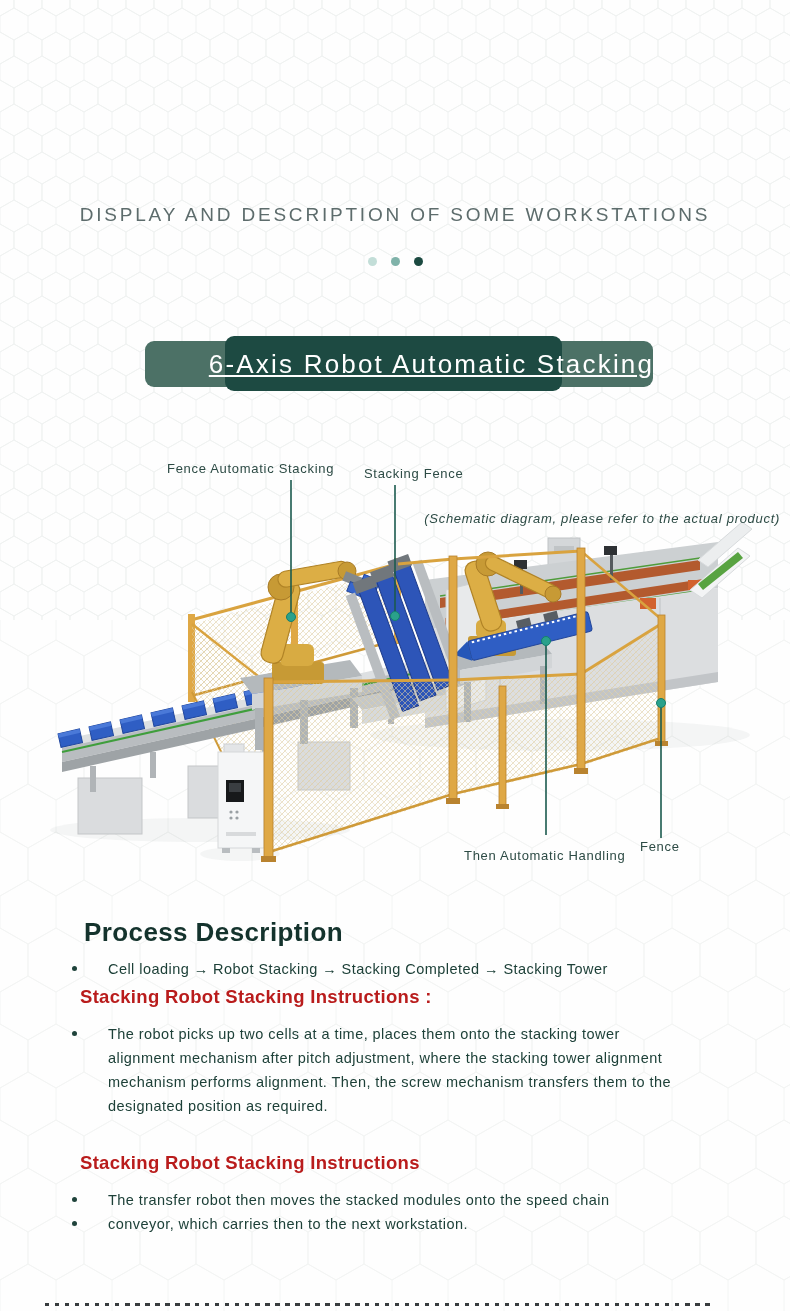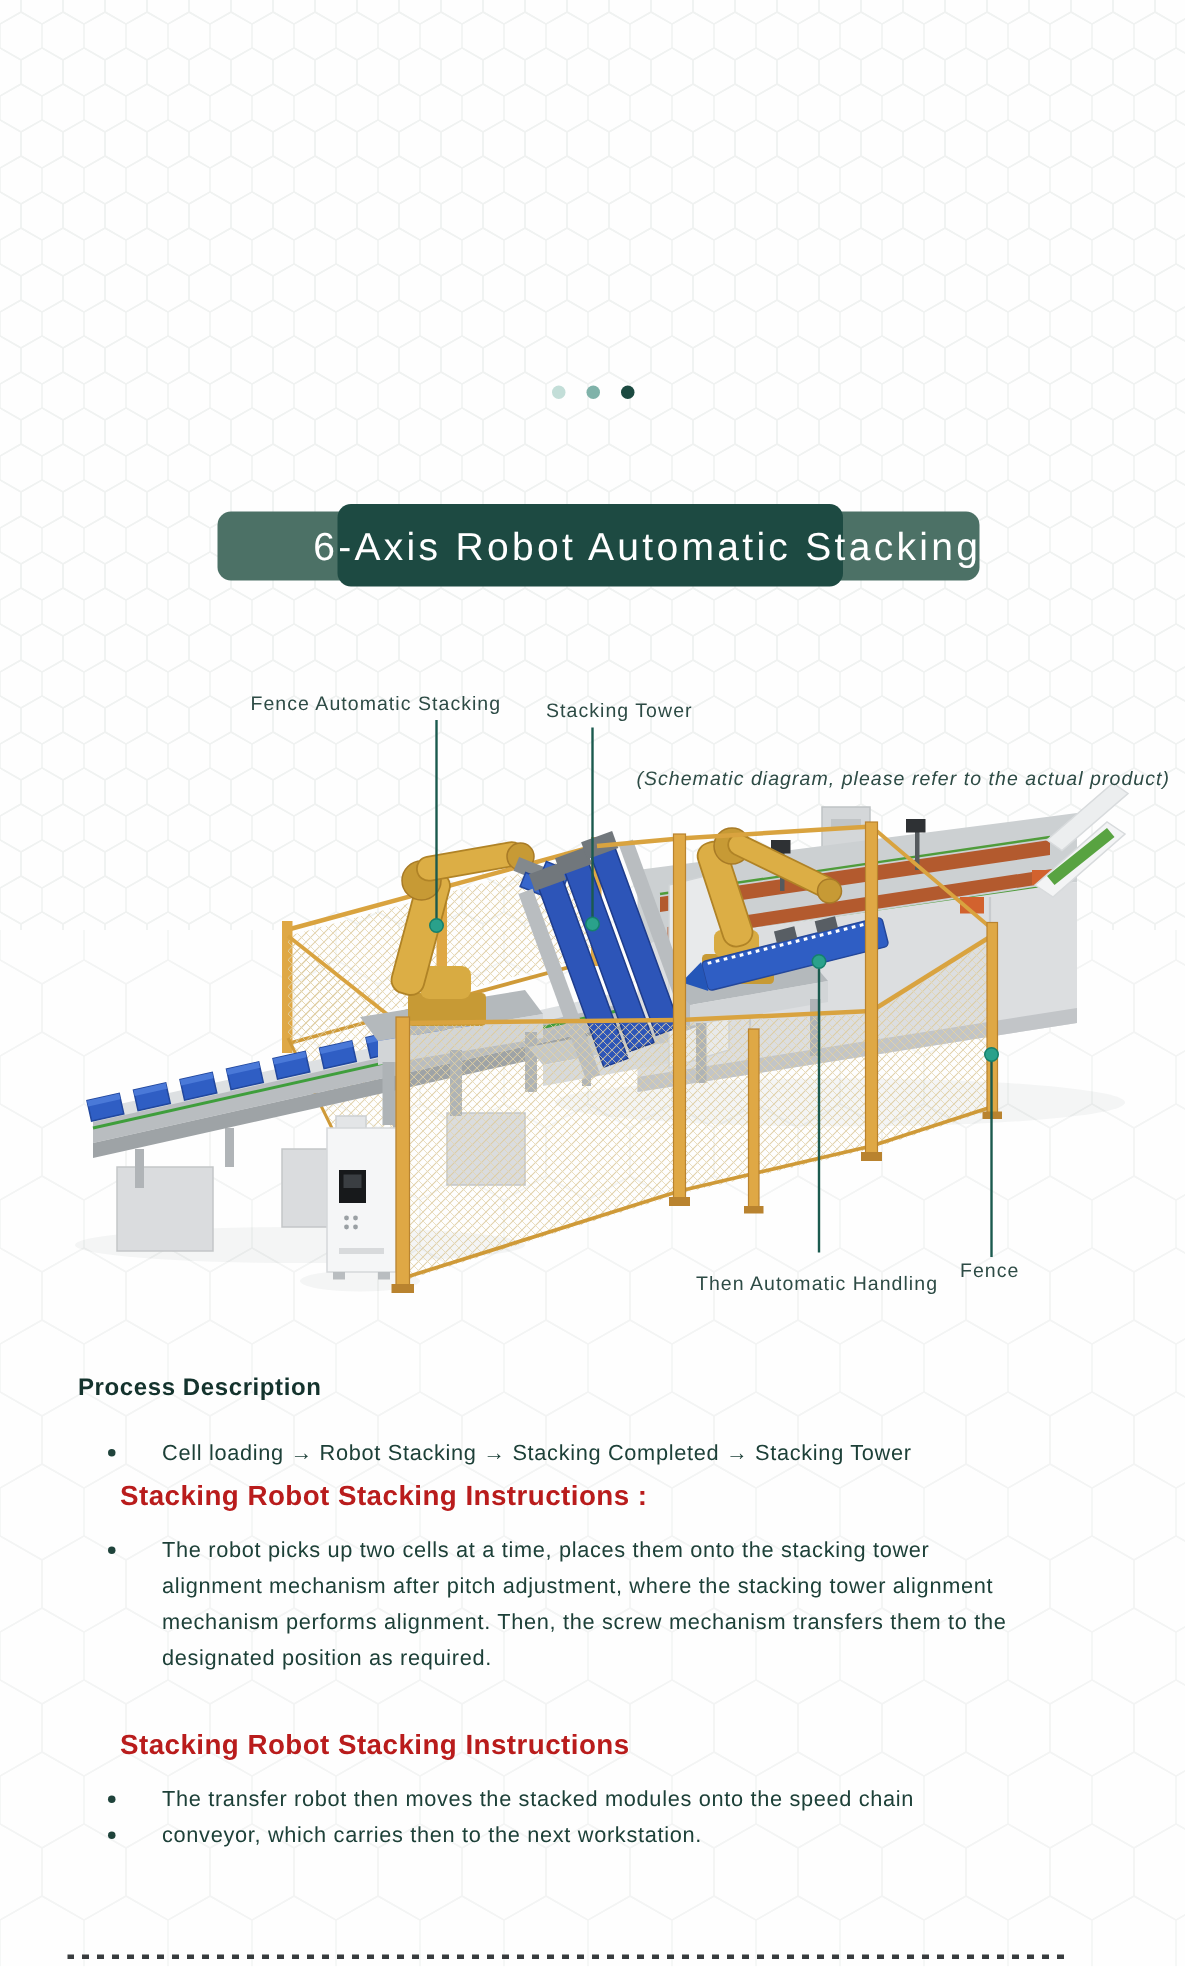--- a/index.html
+++ b/index.html
@@ -9,32 +9,32 @@
   
   .section-title{position:absolute;left:0;top:204px;width:790px;text-align:center;z-index:2;
     font-size:19px;letter-spacing:2.8px;color:#5d6c6c;font-weight:400;}
   .dots{position:absolute;left:0;top:257px;width:790px;display:flex;justify-content:center;gap:14px;z-index:2;}
   .dot{width:9px;height:9px;border-radius:50%;display:inline-block;cursor:pointer;}
   
   .banner{position:absolute;left:0;top:0;z-index:2;}
   .banner-outer{position:absolute;left:145px;top:341px;width:508px;height:46px;border-radius:9px;background:#4c7166;}
   .banner-inner{position:absolute;left:225px;top:336px;width:337px;height:55px;border-radius:9px;background:#1d4a42;}
   .banner-text{position:absolute;left:145px;top:341px;width:573px;height:46px;display:flex;
-    align-items:center;justify-content:center;color:#ffffff;font-size:26px;letter-spacing:2.2px;}
+    align-items:center;justify-content:center;color:#ffffff;font-size:26px;letter-spacing:2.2px;text-decoration:underline;}
   
   .scene{position:absolute;left:0;top:430px;z-index:1;}
   .lbl{position:absolute;font-size:13px;color:#2d4b45;letter-spacing:0.7px;white-space:nowrap;z-index:3;}
   .lbl-stacking{left:167px;top:461px;}
   .lbl-tower{left:364px;top:466px;}
   .lbl-note{right:10px;top:511px;font-style:italic;}
   .lbl-handling{left:464px;top:848px;}
   .lbl-fence{left:640px;top:839px;}
   
   .proc{position:absolute;left:0;top:0;width:790px;z-index:2;color:#1d4038;}
-  .proc-h1{position:absolute;left:52px;top:917px;font-size:16px;font-weight:bold;color:#14332d;letter-spacing:0.4px;}
+  .proc-h1{position:absolute;left:84px;top:917px;font-size:26px;font-weight:bold;color:#14332d;letter-spacing:0.4px;}
   .proc-h2{position:absolute;font-size:18.5px;font-weight:bold;color:#b91c1c;letter-spacing:0.3px;}
   .h2-a{left:80px;top:986px;}
   .h2-b{left:80px;top:1152px;}
   .bullet-row{position:absolute;display:flex;align-items:flex-start;font-size:14.5px;letter-spacing:0.45px;line-height:24px;gap:20px;}
   .bdot{flex:0 0 auto;width:5px;height:5px;border-radius:50%;background:#1f433b;margin:9px 11px 0 0;}
   .row-flow{left:72px;top:957px;}
   .row-para{left:72px;top:1022px;width:614px;}
   .row-b1{left:72px;top:1188px;}
   .row-b2{left:72px;top:1212px;}
   
@@ -64,20 +64,21 @@
           <path d="M56 -32 L84 -16 L84 16 L56 32 L28 16 L28 -16 Z"></path>
           <path d="M0 64 L28 80 L28 112 L0 128 L-28 112 L-28 80 Z"></path>
           <path d="M56 64 L84 80 L84 112 L56 128 L28 112 L28 80 Z"></path>
         </g>
       </pattern>
     </defs>
     <rect x="0" y="0" width="790" height="620" fill="url(#hexS)" opacity="0.75"></rect>
     <rect x="0" y="620" width="790" height="691" fill="url(#hexL)" opacity="0.8"></rect>
   </svg>
 
+  <div class="section-title">DISPLAY AND DESCRIPTION OF SOME WORKSTATIONS</div>
 
   <div class="dots">
     <span class="dot" style="background: rgb(195, 222, 216);"></span>
     <span class="dot" style="background: rgb(127, 178, 169);"></span>
     <span class="dot" style="background: rgb(28, 74, 65);"></span>
   </div>
 
   <div class="banner">
     <div class="banner-outer"></div>
     <div class="banner-inner"></div>
@@ -302,21 +303,21 @@
     </g>
     <g fill="#2aa18b" stroke="#15806d" stroke-width="1">
       <circle cx="291" cy="187" r="4.5"></circle>
       <circle cx="395" cy="186" r="4.5"></circle>
       <circle cx="546" cy="211" r="4.5"></circle>
       <circle cx="661" cy="273" r="4.5"></circle>
     </g>
   </svg>
 
   <div class="lbl lbl-stacking">Fence Automatic Stacking</div>
-  <div class="lbl lbl-tower">Stacking Tower</div>
+  <div class="lbl lbl-tower">Stacking Fence</div>
   <div class="lbl lbl-note">(Schematic diagram, please refer to the actual product)</div>
   <div class="lbl lbl-handling">Then Automatic Handling</div>
   <div class="lbl lbl-fence">Fence</div>
 
   <div class="proc">
     <div class="proc-h1">Process Description</div>
 
     <div class="bullet-row row-flow">
       <span class="bdot"></span>
       <span>Cell loading → Robot Stacking → Stacking Completed → Stacking Tower</span>

